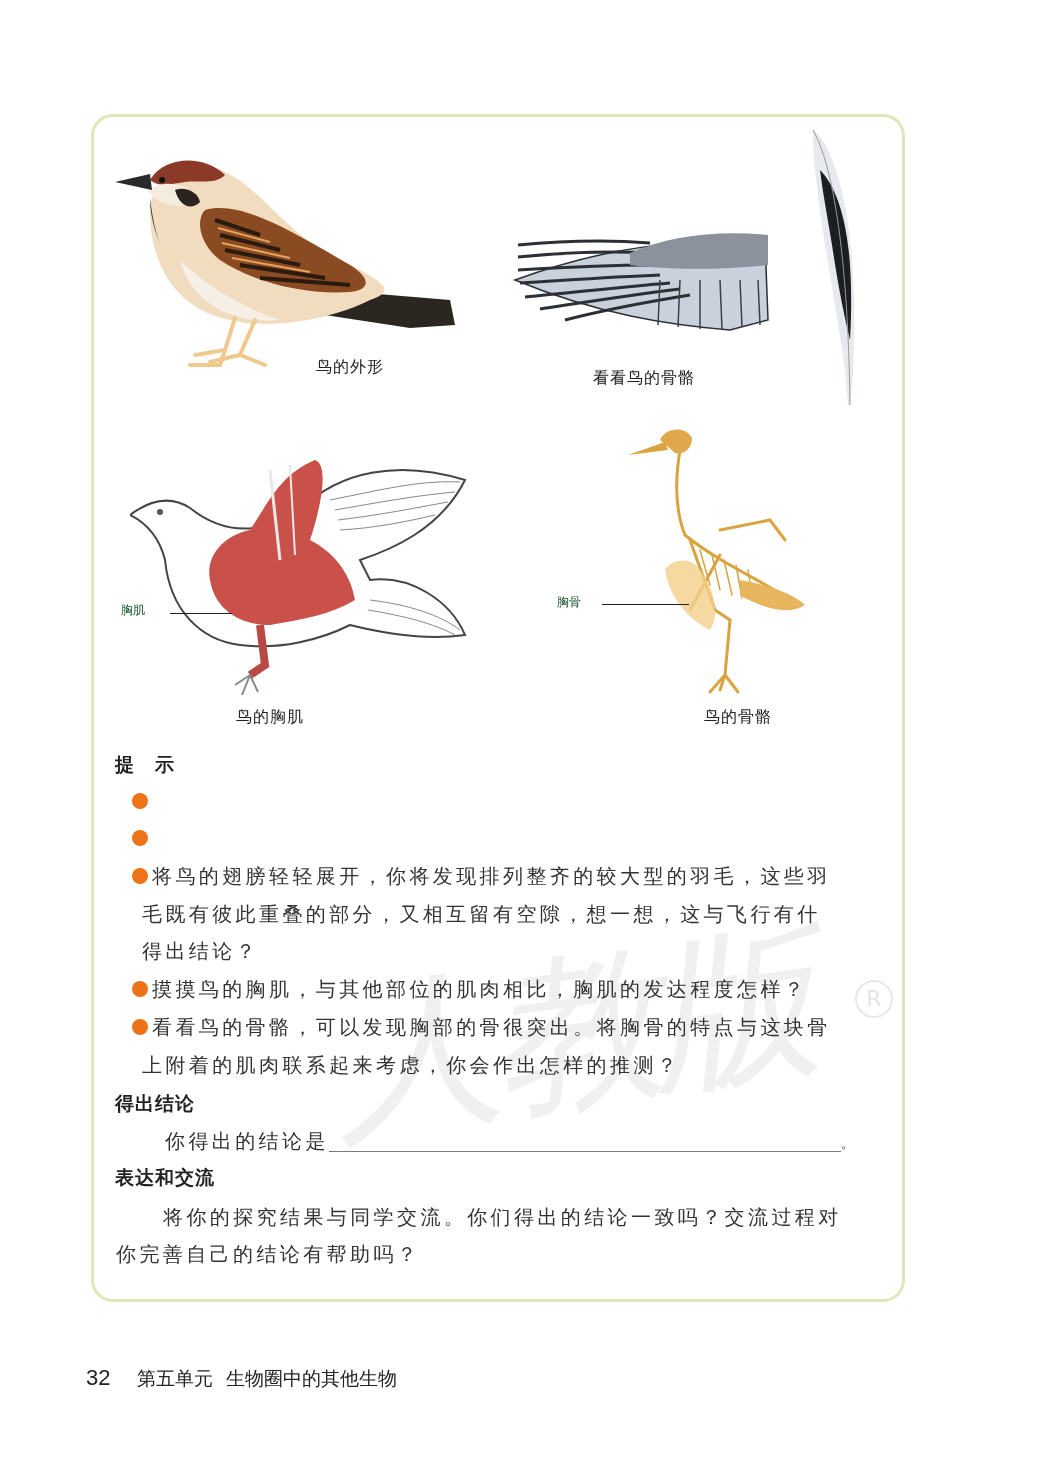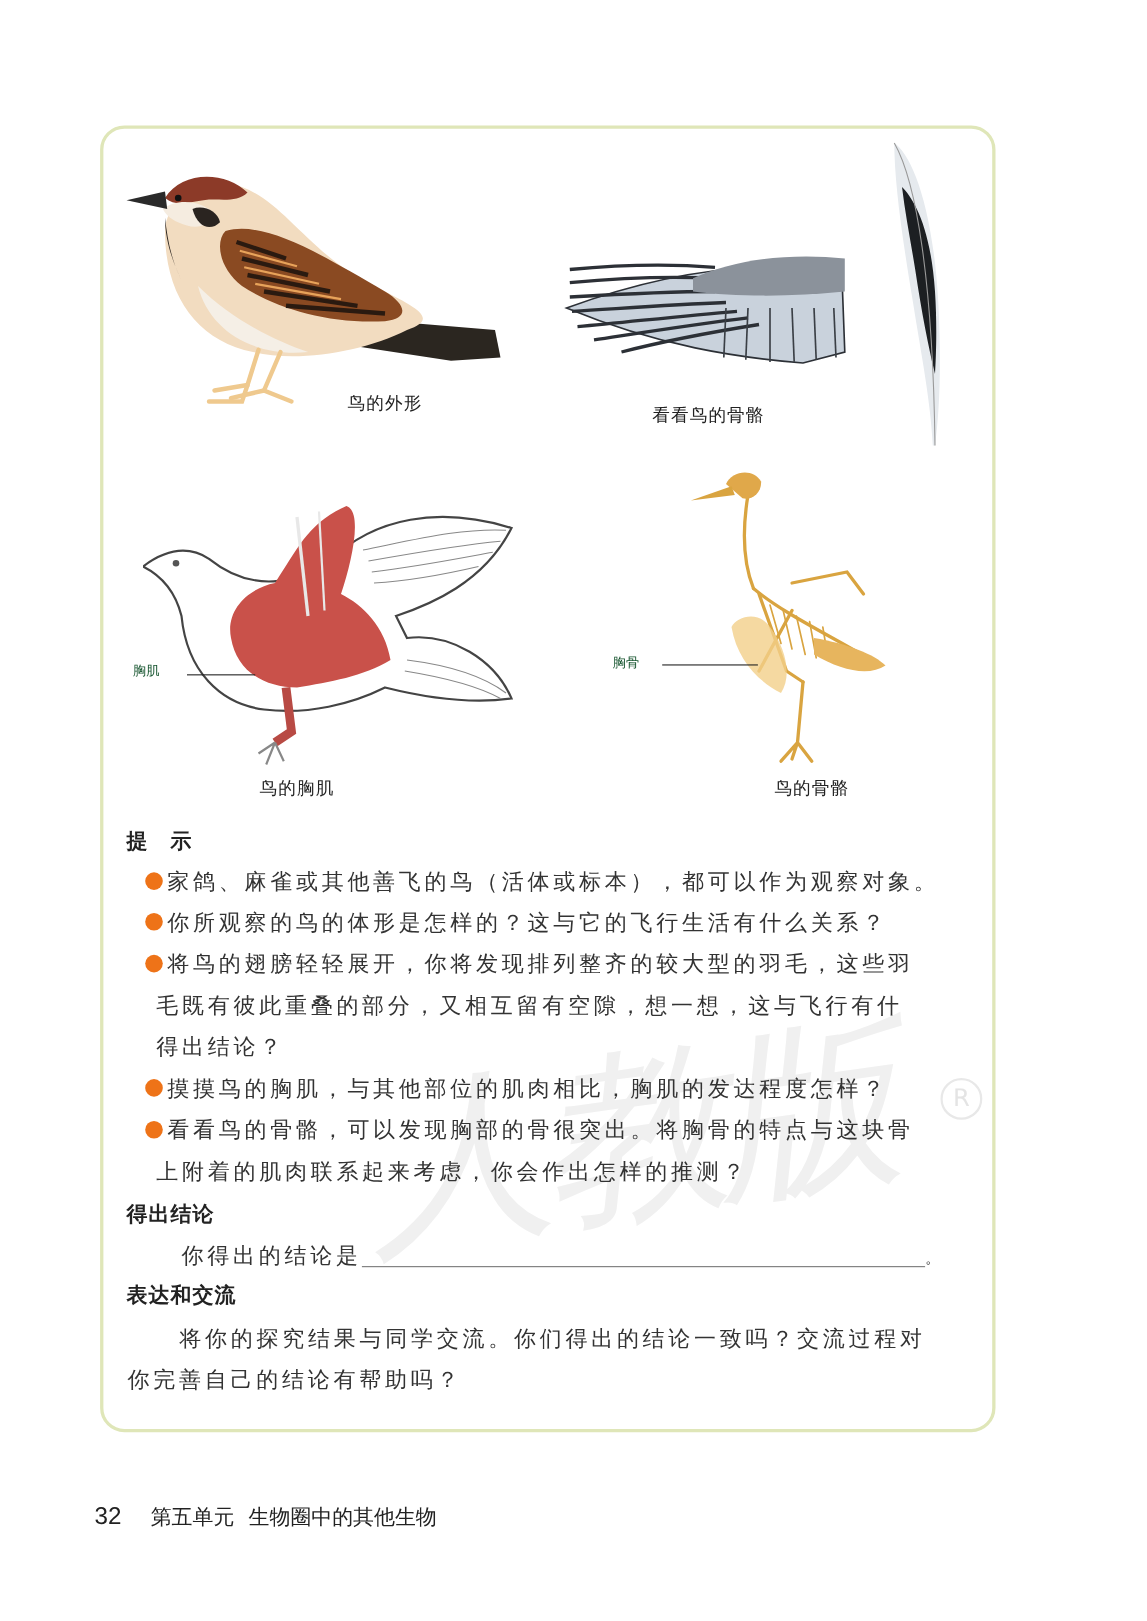--- a/index.html
+++ b/index.html
@@ -138,24 +138,24 @@
   <path d="M40 20 C45 8 65 5 72 18 C72 30 62 35 55 33 Z" fill="#e0a84a"></path>
   <path d="M8 35 L45 22 L48 30 Z" fill="#d9a440"></path>
 </svg>
 <div class="callout" style="left:557px;top:594px">胸骨</div>
 <div class="leader" style="left:602px;top:604px;width:87px"></div>
 <div class="cap" style="left:704px;top:707px">鸟的骨骼</div>
 
 <div class="heading" style="top:752px">提　示</div>
 
 <div class="tip" style="top:783px">
-  <span class="dot"></span><span>家鸽、麻雀或其他善飞的鸟（活体或标本），都可以作为观察对象。</span>
+  <span class="dot"></span>
 </div>
 <div class="tip" style="top:820px">
-  <span class="dot"></span><span>你所观察的鸟的体形是怎样的？这与它的飞行生活有什么关系？</span>
+  <span class="dot"></span>
 </div>
 <div class="tip" style="top:858px">
   <span class="dot"></span><span>将鸟的翅膀轻轻展开，你将发现排列整齐的较大型的羽毛，这些羽</span><br>
   <span class="cont">毛既有彼此重叠的部分，又相互留有空隙，想一想，这与飞行有什</span><br>
   <span class="cont">得出结论？</span>
 </div>
 <div class="tip" style="top:971px">
   <span class="dot"></span><span>摸摸鸟的胸肌，与其他部位的肌肉相比，胸肌的发达程度怎样？</span>
 </div>
 <div class="tip" style="top:1009px">

